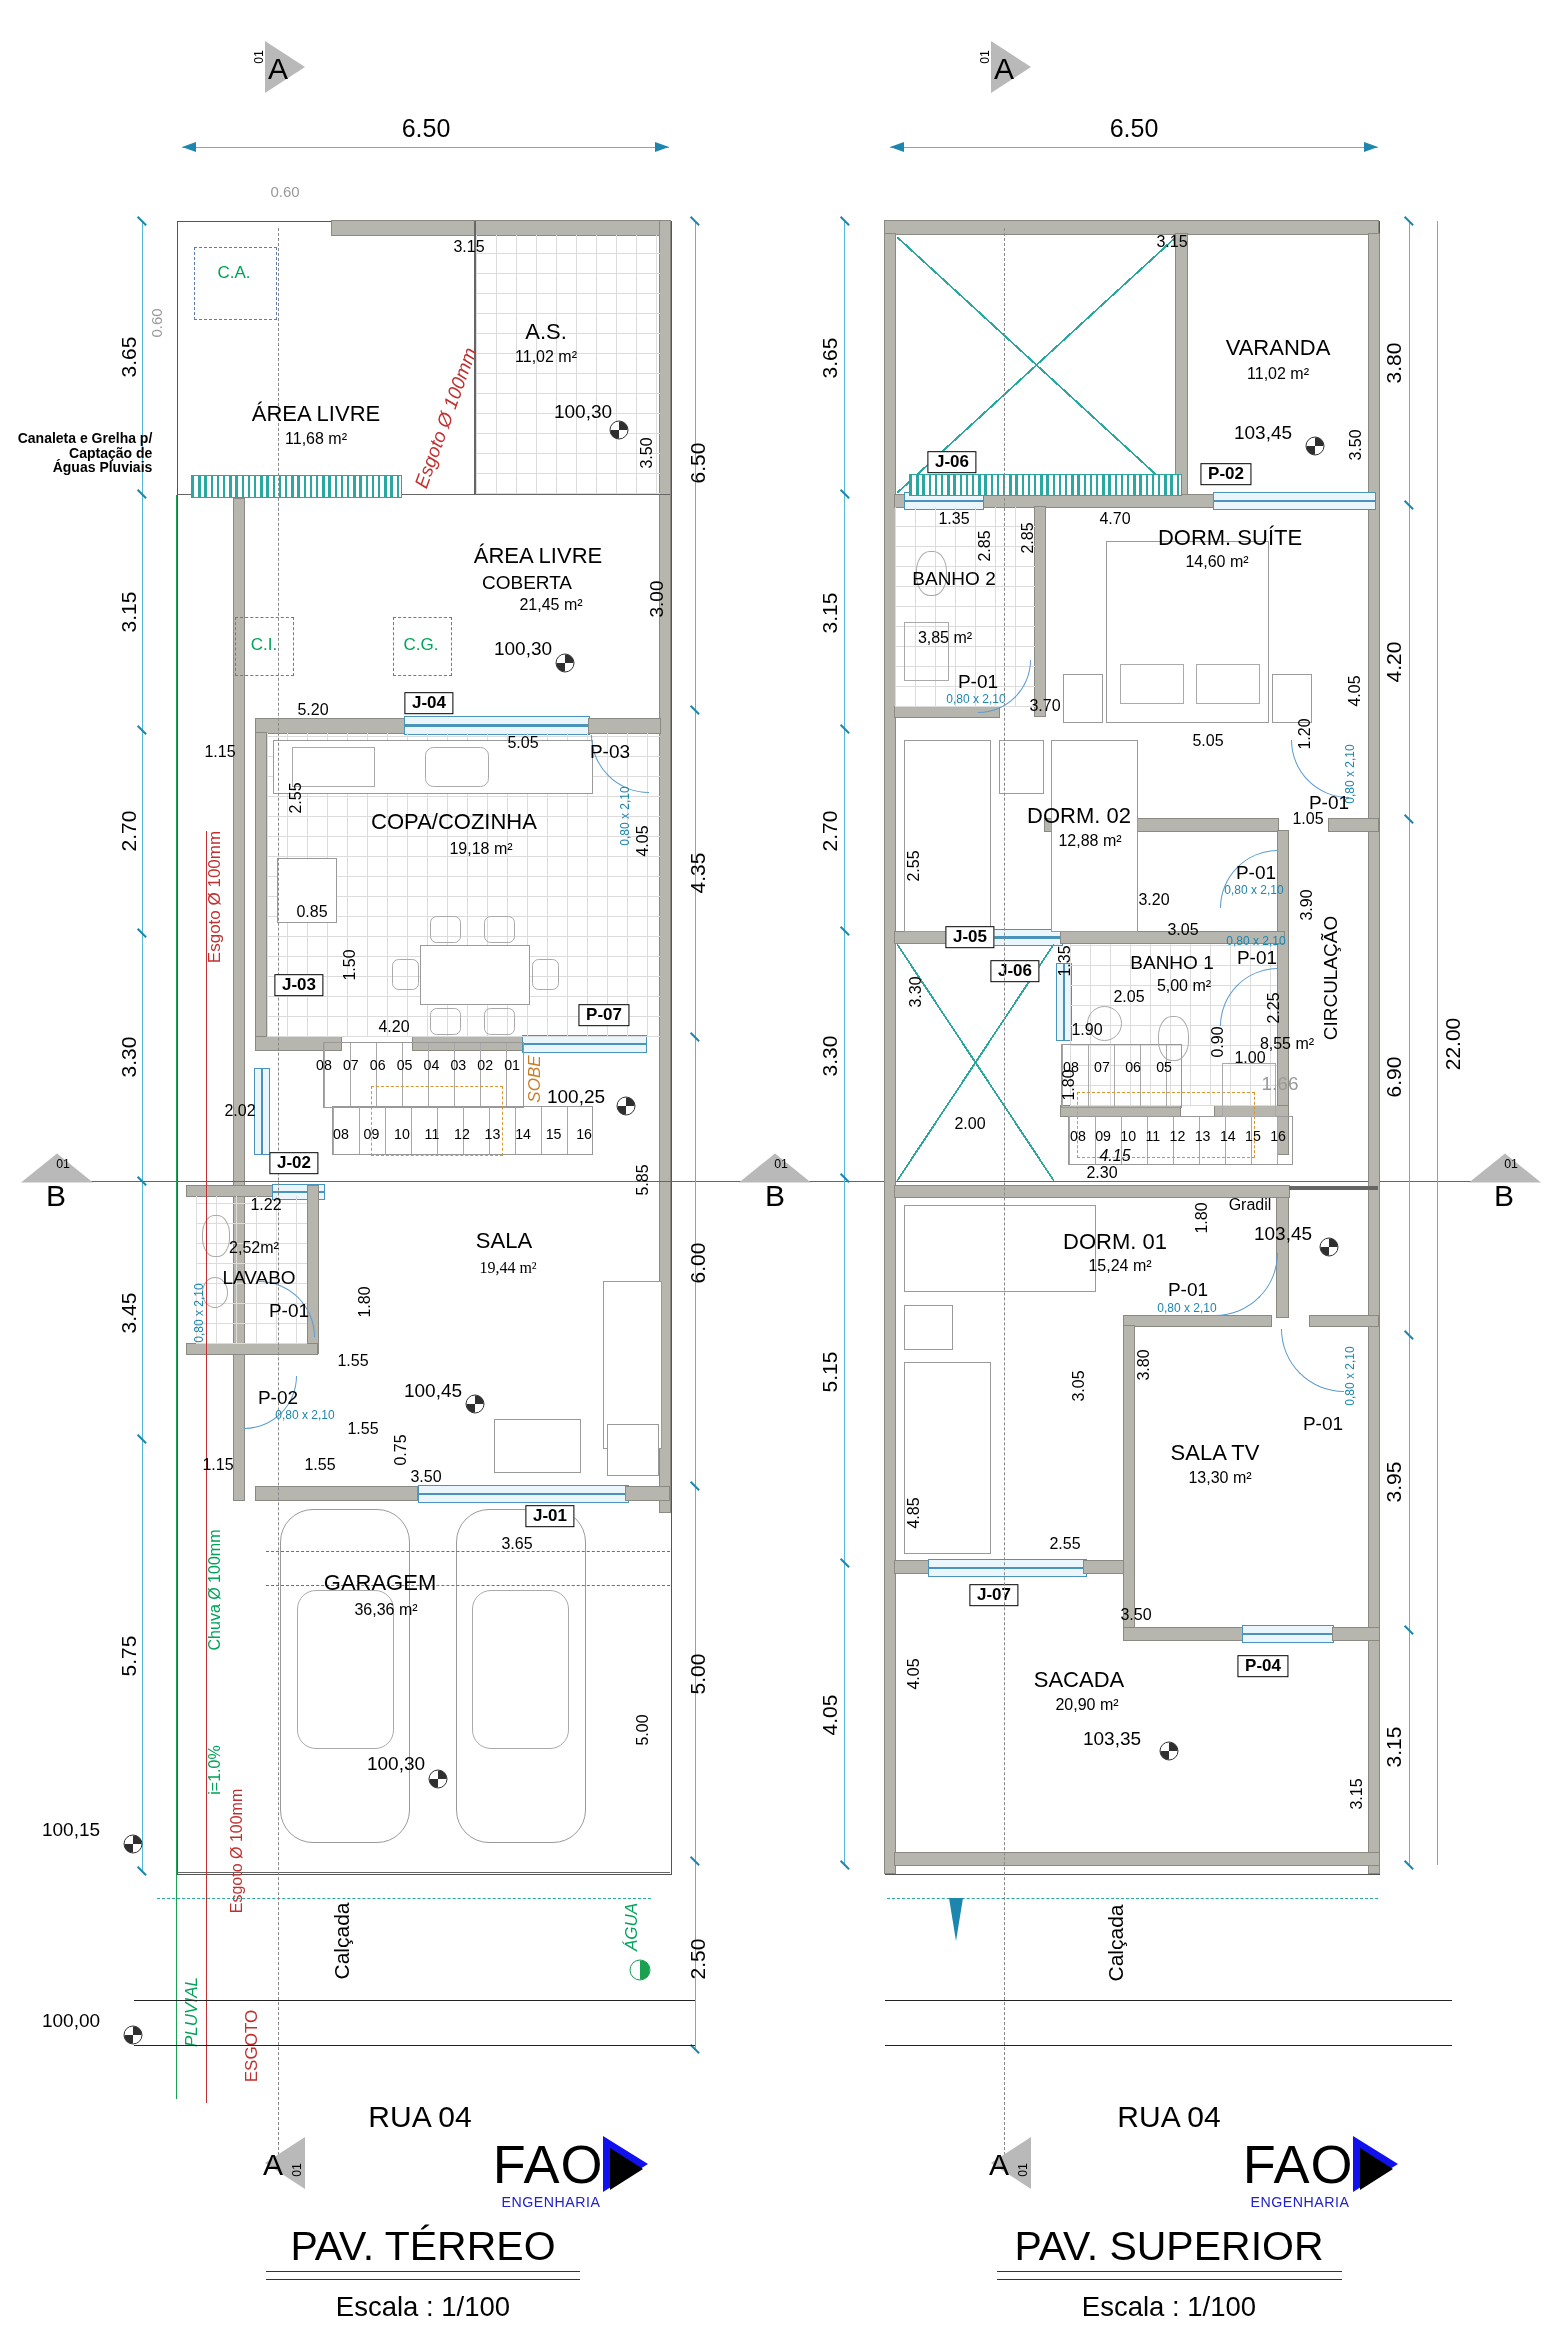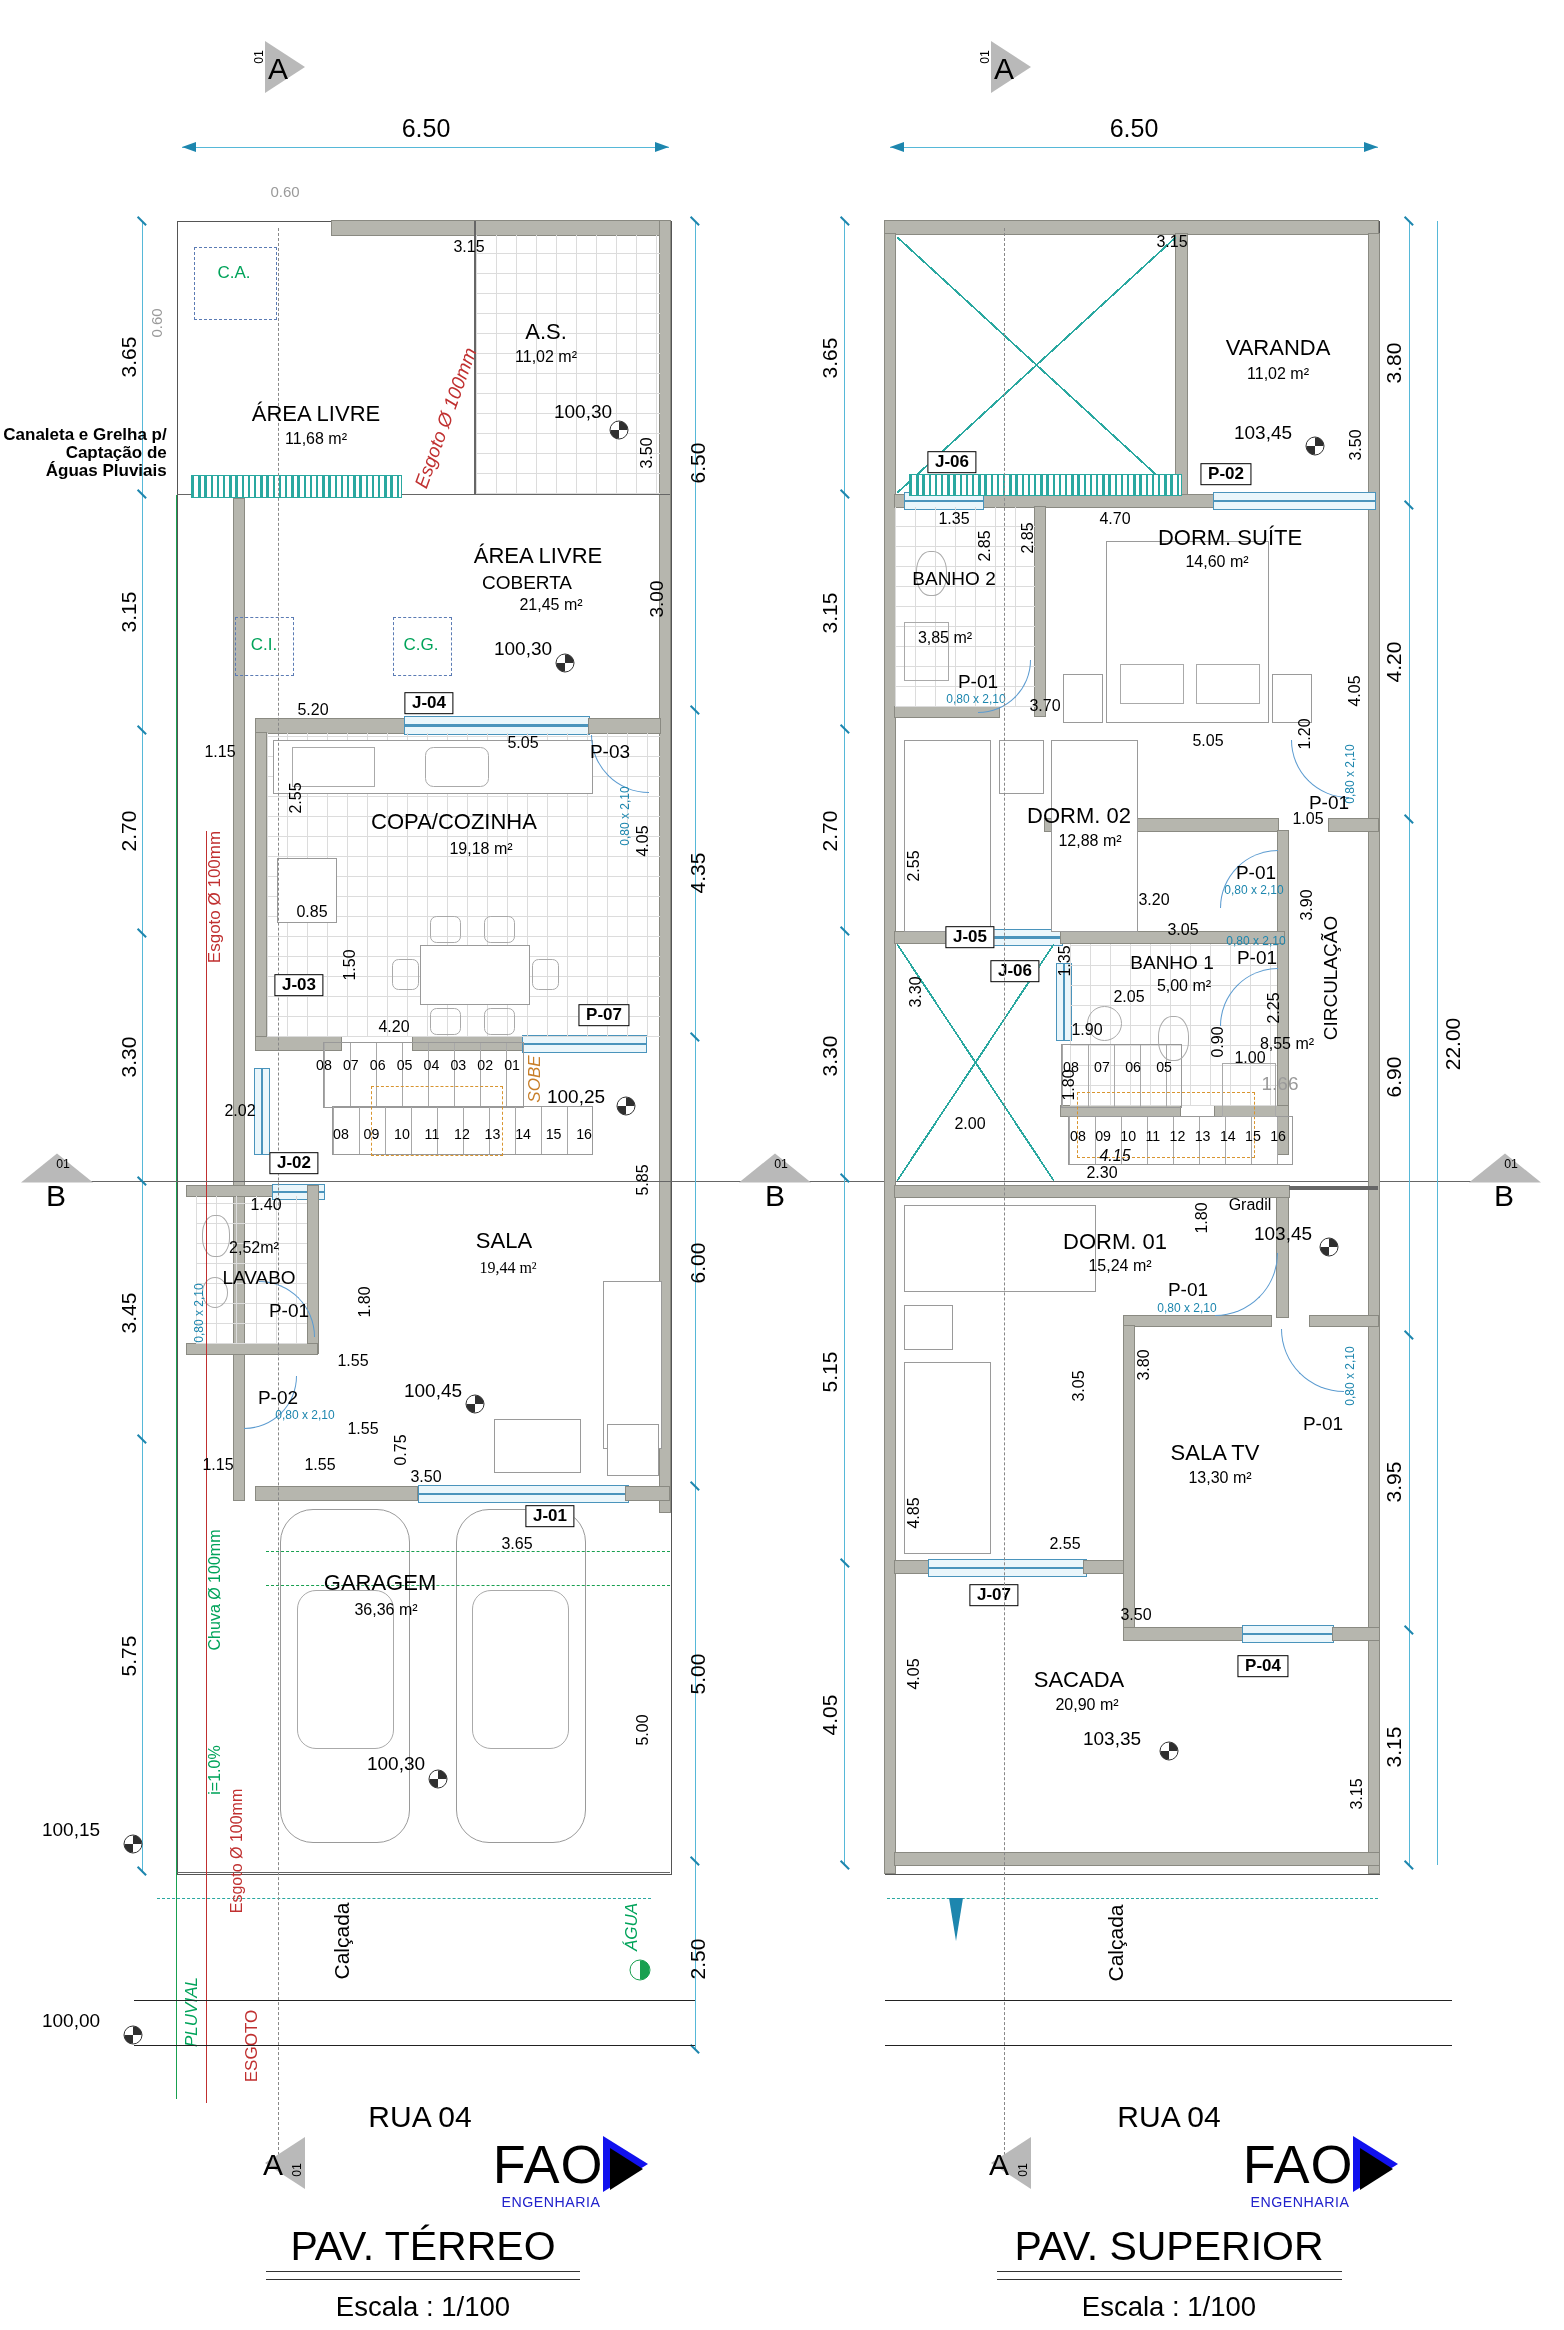--- a/index.html
+++ b/index.html
@@ -52,21 +52,21 @@
   .gdash{position:absolute;border-top:1.9px dashed #19a050;}
   .tdash{position:absolute;border-top:1.4px dashed #2aa8a0;}
   .pipe-red{position:absolute;width:1.4px;background:#c03030;}
   .pipe-green{position:absolute;width:1.4px;background:#19a050;}
   .street{position:absolute;height:1.4px;background:#222;}
   .tri{position:absolute;width:0;height:0;}
   .furn{position:absolute;border:1.4px solid #9a9a9a;background:#fff;}
   .furn2{position:absolute;border:0.9px solid #aaa;}
   .arc{position:absolute;border:1.4px solid #5b9bd0;background:transparent;}
   .dbox{position:absolute;border:1.4px dashed #5b7bb4;}
-  .annot{font-size:17px;font-weight:bold;text-align:right;}
+  .annot{font-size:14px;font-weight:bold;text-align:right;}
   .secA{position:absolute;width:0;height:0;border-top:26px solid transparent;border-bottom:26px solid transparent;border-left:40px solid #b9b9b9;transform:translate(-50%,-50%);}
   .secB{position:absolute;width:0;height:0;border-left:36px solid transparent;border-right:36px solid transparent;border-bottom:29px solid #b9b9b9;transform:translate(-50%,-50%);}
   .mletter{font-size:30px;}
   .mnum{font-size:12.3px;}
   .fao{font-size:54px;letter-spacing:0.9px;}
   .eng{font-size:14.2px;color:#2222cc;letter-spacing:0.5px;}
   .uline{position:absolute;height:0.9px;background:#333;}
 </style>
 </head>
 <body>
@@ -229,21 +229,21 @@
   <span class="lbl dim" style="left:312px;top:912px;">0.85</span>
   <span class="lbl dim v" style="left:350px;top:965px;">1.50</span>
   <span class="lbl jbox" style="left:299px;top:985px;">J-03</span>
   <span class="lbl dim" style="left:394px;top:1027px;">4.20</span>
   <span class="lbl jbox" style="left:604px;top:1015px;">P-07</span>
   <span class="lbl orange v" style="left:535px;top:1079px;font-size:17px;">SOBE</span>
   <span class="lbl lvl" style="left:576px;top:1097px;">100,25</span>
   <div class="lev" style="left:626px;top:1106px;"></div>
   <span class="lbl dim" style="left:240px;top:1111px;">2.02</span>
   <span class="lbl jbox" style="left:294px;top:1163px;">J-02</span>
-  <span class="lbl dim" style="left:266px;top:1205px;">1.40</span>
+  <span class="lbl dim" style="left:266px;top:1205px;">1.22</span>
   <span class="lbl area" style="left:254px;top:1248px;">2,52m²</span>
   <span class="lbl room" style="left:259px;top:1278px;font-size:19px;">LAVABO</span>
   <span class="lbl ptag" style="left:289px;top:1311px;">P-01</span>
   <span class="lbl blue v" style="left:199px;top:1313px;">0,80 x 2,10</span>
   <span class="lbl dim v" style="left:365px;top:1302px;">1.80</span>
   <span class="lbl dim v" style="left:643px;top:1180px;">5.85</span>
   <span class="lbl room" style="left:504px;top:1241px;">SALA</span>
   <span class="lbl area" style="left:508px;top:1268px;font-family:Liberation Serif, serif;">19,44 m²</span>
   <span class="lbl dim" style="left:353px;top:1361px;">1.55</span>
   <span class="lbl lvl" style="left:433px;top:1391px;">100,45</span>

